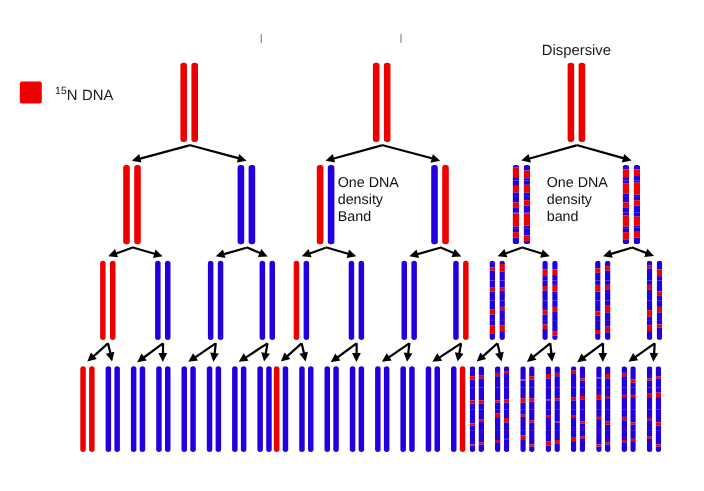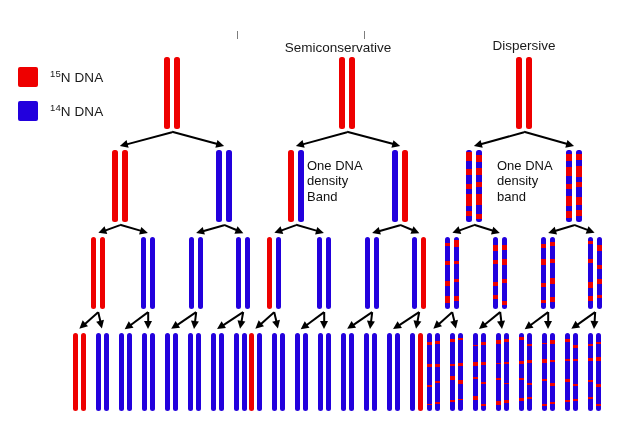--- a/index.html
+++ b/index.html
@@ -9,21 +9,21 @@
     font-family:"Liberation Sans", sans-serif;
     position:relative;
     overflow:hidden;
     color:#1a1a1a;
   }
   .stage{position:absolute;left:0;top:0;width:640px;height:446px;}
   .abs{position:absolute;}
 
   
   #legend{left:18px;top:60px;width:120px;}
-  .legend-row{display:flex;align-items:center;height:34px;}
+  .legend-row{display:flex;align-items:flex-end;height:34px;}
   .swatch{width:20px;height:20px;border-radius:2px;flex:none;}
   .legend-label{margin-left:12px;font-size:13.5px;white-space:nowrap;letter-spacing:.1px;}
   .legend-label sup{font-size:9.5px;vertical-align:super;line-height:0;}
 
   
   .col-title{
     font-size:13.5px;
     text-align:center;
     white-space:nowrap;
     transform:translateX(-50%);
@@ -59,27 +59,22 @@
 </head>
 <body>
 
 <div class="stage">
 
   <div class="abs" id="legend">
     <div class="legend-row">
       <span class="swatch" id="sw0" style="background: rgb(238, 0, 0);"></span>
       <span class="legend-label"><sup>15</sup><span>N DNA</span></span>
     </div>
-    <div class="legend-row">
-      <span class="swatch" id="sw1" style="background: rgb(34, 0, 221);"></span>
-      <span class="legend-label"><sup>14</sup><span>N DNA</span></span>
-    </div>
   </div>
 
-  <div class="abs col-title" style="left:338px;top:40px;">Semiconservative</div>
   <div class="abs col-title" style="left:524px;top:38px;">Dispersive</div>
 
   <div class="abs tick" style="left:237px;top:31px;"></div>
   <div class="abs tick" style="left:364px;top:31px;"></div>
 
   <div class="abs note" style="left:307px;top:158px;">One DNA
 density
 Band</div>
   <div class="abs note" style="left:497px;top:158px;">One DNA
 density

